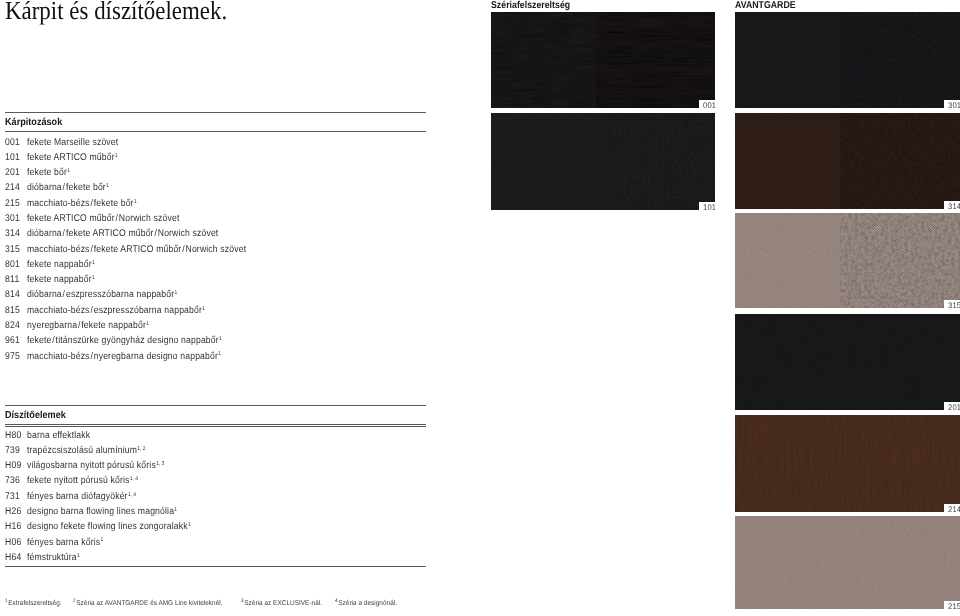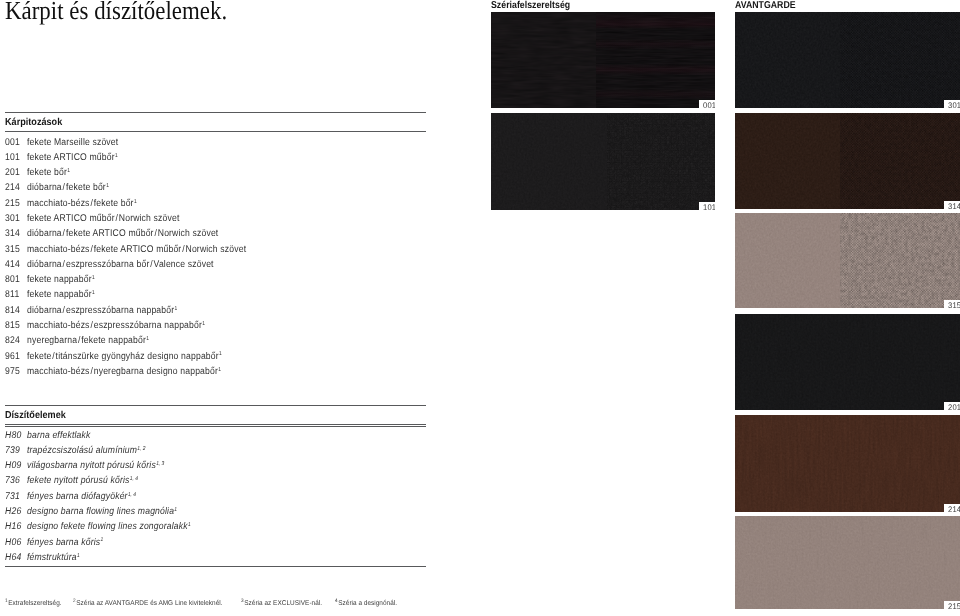--- a/index.html
+++ b/index.html
@@ -141,24 +141,20 @@
             </div>
             <div class="item">
               <span class="code">314</span>
               <span class="desc"><span>dióbarna<span class="sl">/</span>fekete ARTICO műbőr<span class="sl">/</span>Norwich szövet</span></span>
             </div>
             <div class="item">
               <span class="code">315</span>
               <span class="desc"><span>macchiato-bézs<span class="sl">/</span>fekete ARTICO műbőr<span class="sl">/</span>Norwich szövet</span></span>
             </div>
             <div class="item">
-              <span class="code">414</span>
-              <span class="desc"><span>dióbarna<span class="sl">/</span>eszpresszóbarna bőr<span class="sl">/</span>Valence szövet</span></span>
-            </div>
-            <div class="item">
               <span class="code">801</span>
               <span class="desc"><span>fekete nappabőr</span><sup>1</sup></span>
             </div>
             <div class="item">
               <span class="code">811</span>
               <span class="desc"><span>fekete nappabőr</span><sup>1</sup></span>
             </div>
             <div class="item">
               <span class="code">814</span>
               <span class="desc"><span>dióbarna<span class="sl">/</span>eszpresszóbarna nappabőr</span><sup>1</sup></span>
@@ -179,21 +175,21 @@
               <span class="code">975</span>
               <span class="desc"><span>macchiato-bézs<span class="sl">/</span>nyeregbarna designo nappabőr</span><sup>1</sup></span>
             </div>
           </div>
           <div class="sec-rule-bot" style="top: 313.65px;"></div>
         </div>
         <div class="sec" style="top: 405px; height: 160.7px;">
           <div class="sec-rule-top"></div>
           <div class="sec-heading">Díszítőelemek</div>
           <div class="sec-rule-bot" style="top: 19px;"></div>
-          <div class="item-list" style="top: 24.5px; font-style: italic;">
+          <div class="item-list" style="top: 24.5px;">
             <div class="item">
               <span class="code">H80</span>
               <span class="desc"><span>barna effektlakk</span></span>
             </div>
             <div class="item">
               <span class="code">739</span>
               <span class="desc"><span>trapézcsiszolású alumínium</span><sup>1, 2</sup></span>
             </div>
             <div class="item">
               <span class="code">H09</span>

